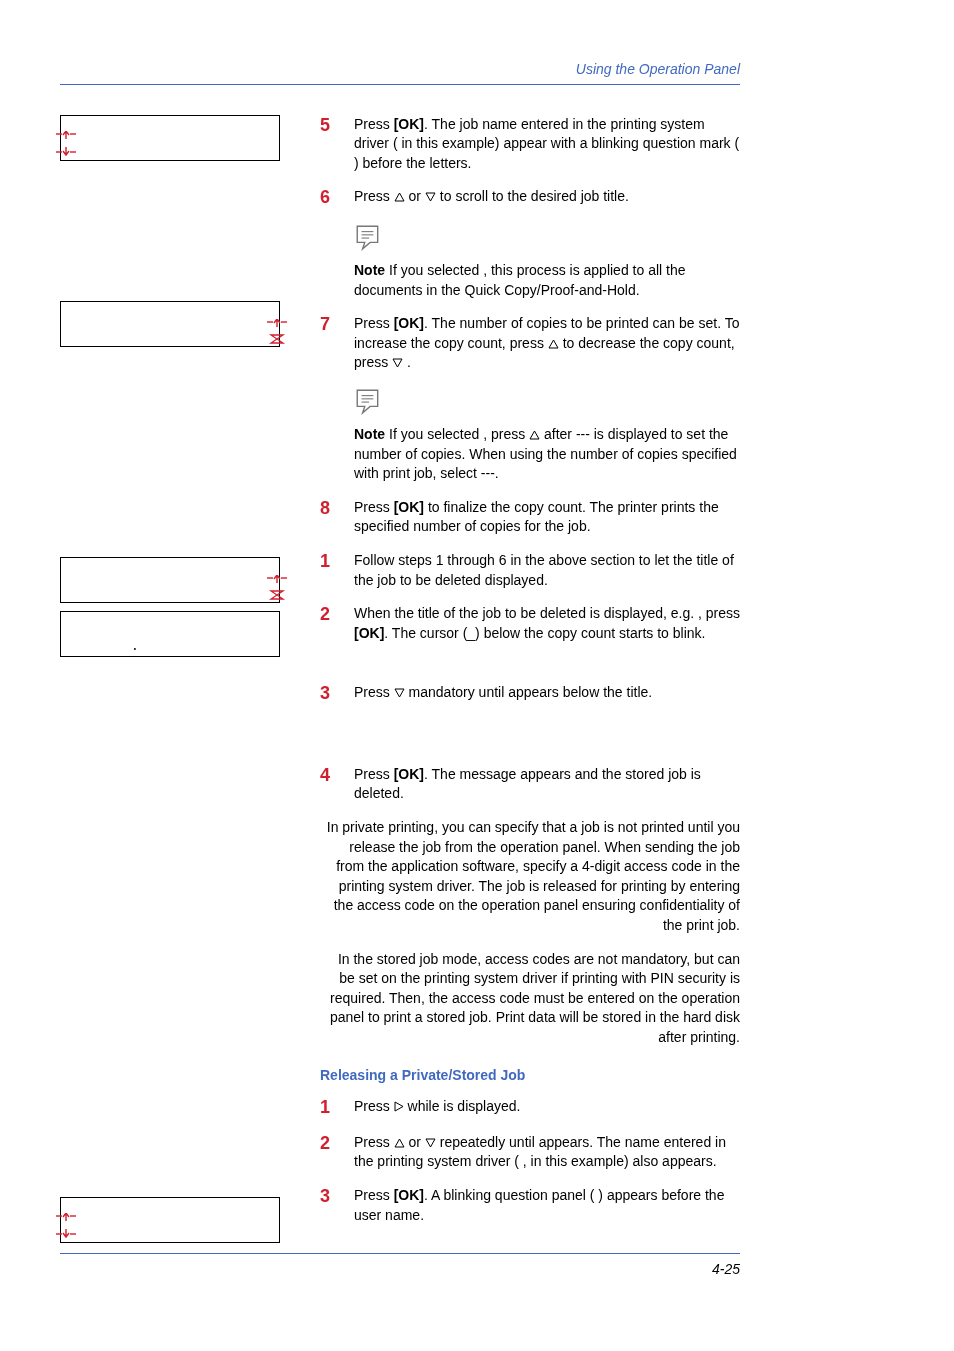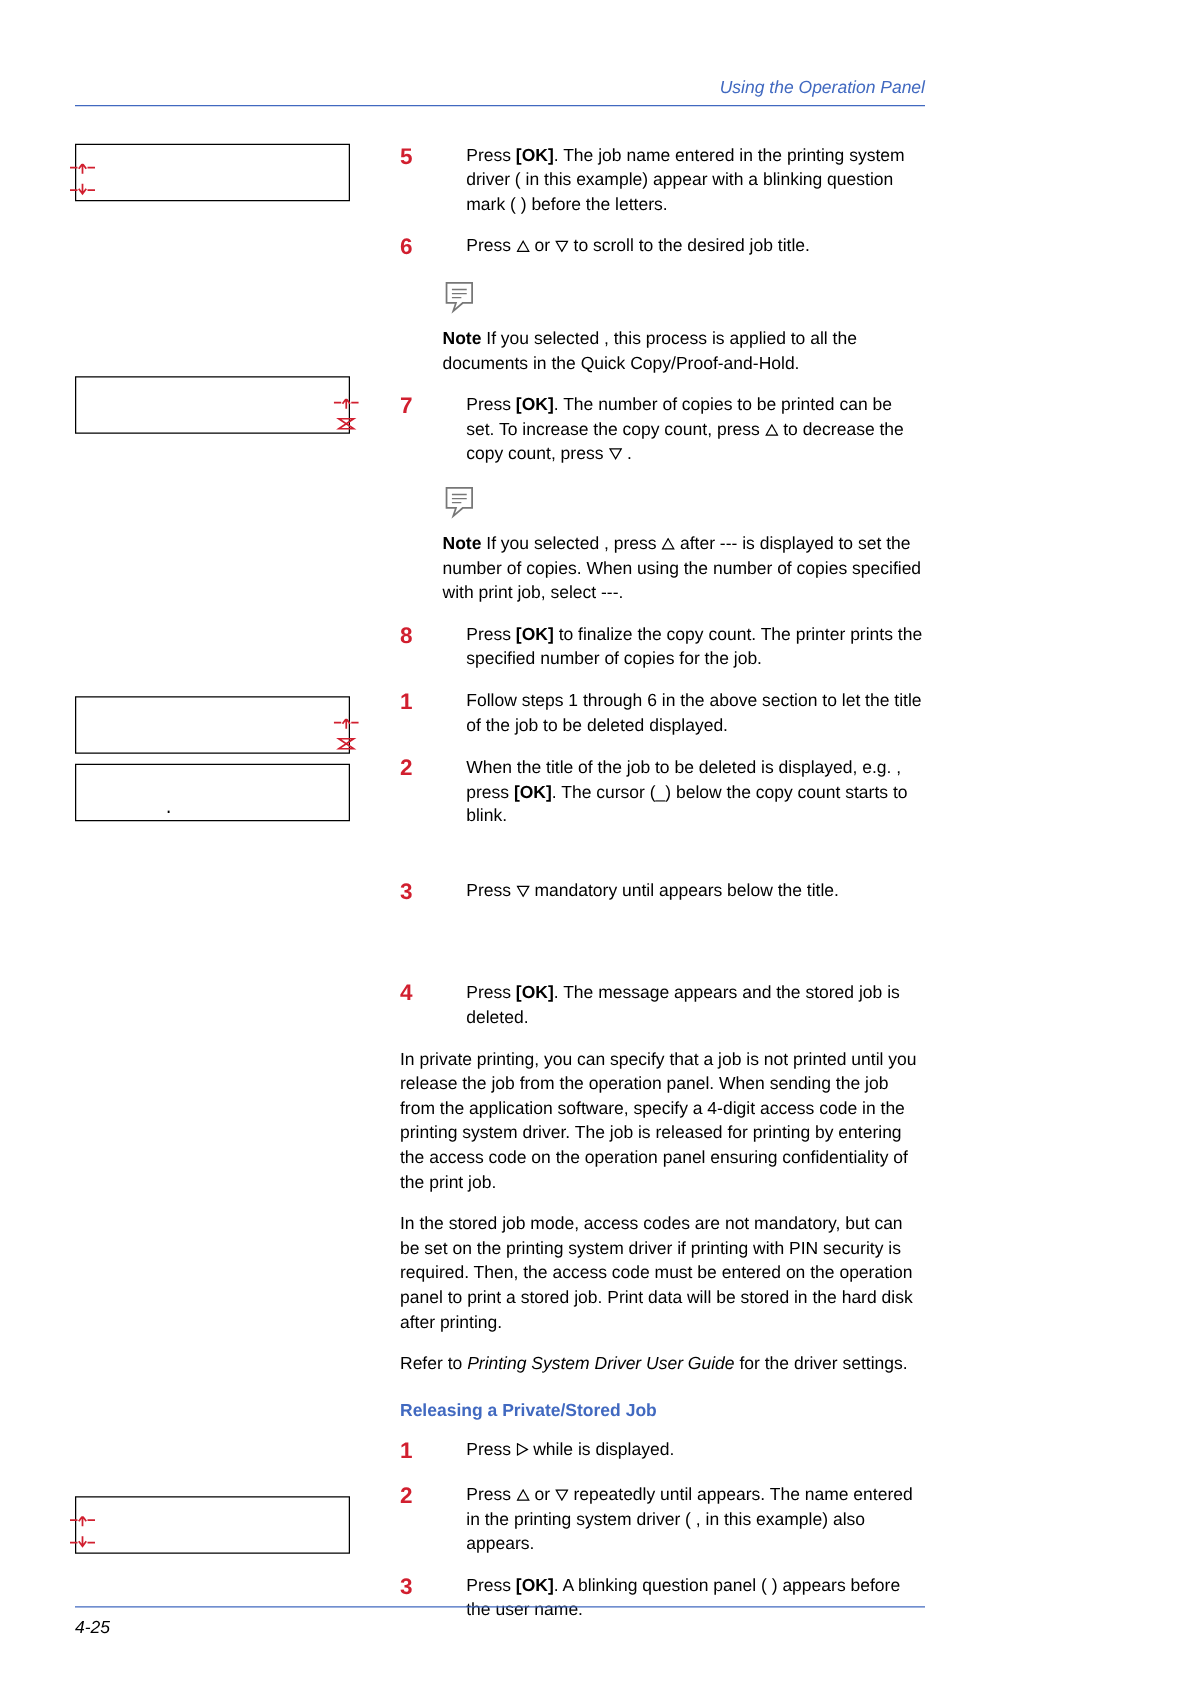--- a/index.html
+++ b/index.html
@@ -61,21 +61,20 @@
     font-family: Arial, sans-serif;
     font-size: 18px;
     font-weight: bold;
     color: #d11f2f;
     flex: 0 0 18px;
     text-align: left;
     line-height: 1.2;
   }
   .step-body {
     flex: 1;
-    margin-left: 19px;
   }
   .note-block {
     display: flex;
     gap: 10px;
     margin: 10px 0 14px 34px;
     align-items: flex-start;
     flex-direction: column;
   }
   .note-icon {
     flex: 0 0 28px;
@@ -94,33 +93,34 @@
     font-size: 14px;
   }
   .h-blue-big {
     color: #4169c0;
     font-weight: bold;
     font-size: 15.5px;
     margin: 24px 0 12px 0;
   }
   .para {
     margin-bottom: 14px;
+    text-align: right;
   }
   .tri-up, .tri-down, .tri-right {
     display: inline-block;
     vertical-align: -1px;
   }
   .bold { font-weight: bold; }
   .italic { font-style: italic; }
   .footer {
     position: absolute;
     bottom: 30px;
     left: 60px;
     right: 60px;
-    text-align: left;
+    text-align: right;
     border-top: 1.5px solid #4169c0;
     padding-top: 6px;
     font-style: italic;
   }
 </style>
 </head>
 <body>
 
 <div class="page">
 
@@ -286,23 +286,20 @@
       <div class="step" style="margin-top:60px;">
         <div class="step-num">4</div>
         <div class="step-body">
           <span>Press </span><span class="bold">[OK]</span><span>. The message                      appears and the stored job is deleted.</span>
         </div>
       </div>
 
 
       <div class="para">In private printing, you can specify that a job is not printed until you release the job from the operation panel. When sending the job from the application software, specify a 4-digit access code in the printing system driver. The job is released for printing by entering the access code on the operation panel ensuring confidentiality of the print job.</div>
       <div class="para">In the stored job mode, access codes are not mandatory, but can be set on the printing system driver if printing with PIN security is required. Then, the access code must be entered on the operation panel to print a stored job. Print data will be stored in the hard disk after printing.</div>
-      <div class="para">
-        <span>Refer to </span><span class="italic">Printing System Driver User Guide</span><span> for the driver settings.</span>
-      </div>
 
       <div class="h-blue">Releasing a Private/Stored Job</div>
 
       <div class="step">
         <div class="step-num">1</div>
         <div class="step-body">
           <span>Press </span>
           <svg width="10" height="11" class="tri-right">
               <path d="M1 1 L9 5.5 L1 10 Z" fill="none" stroke="#000" stroke-width="1"></path>
             </svg>

